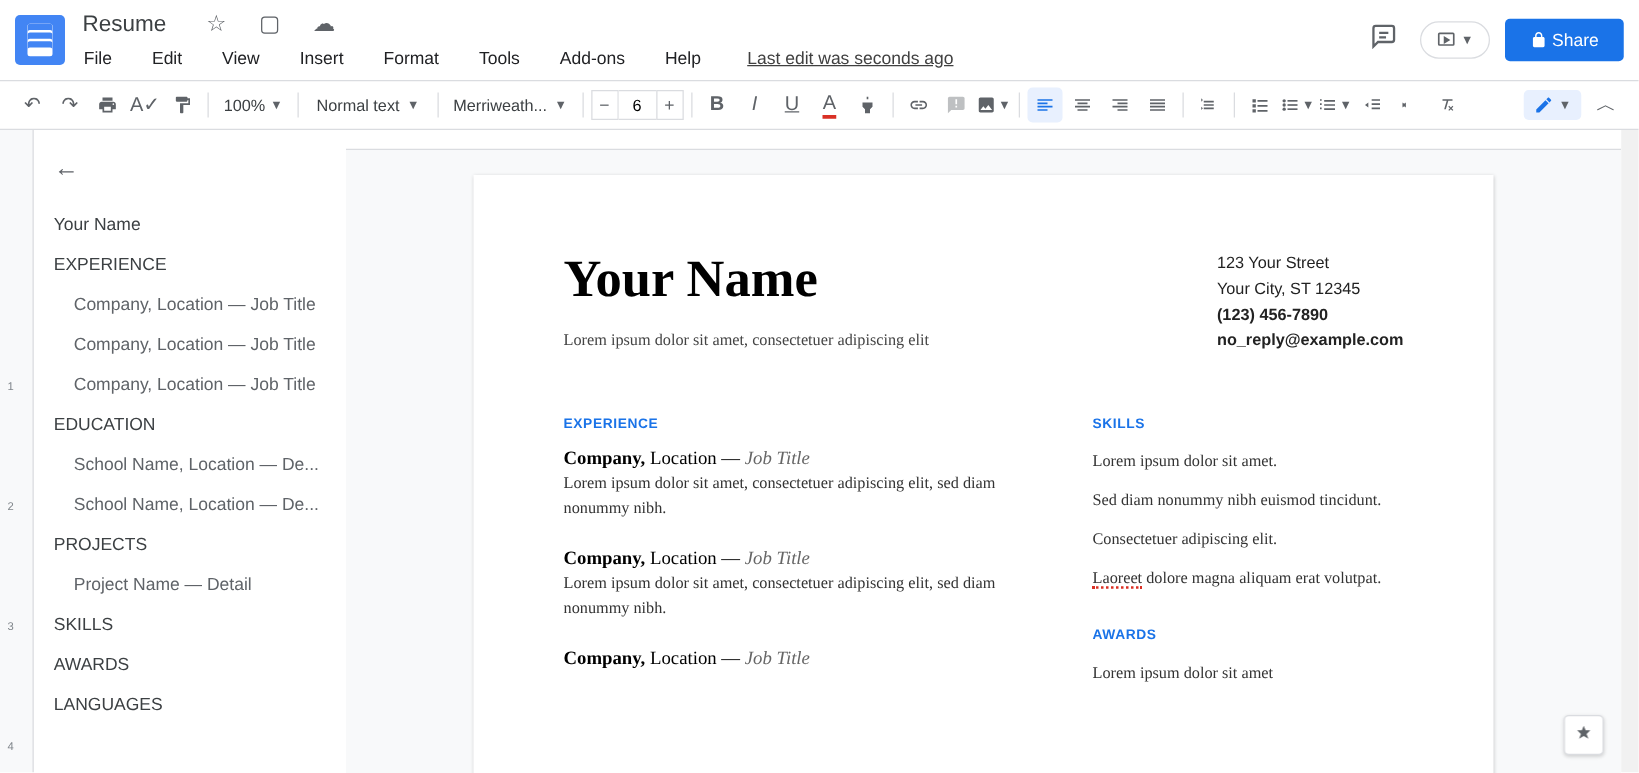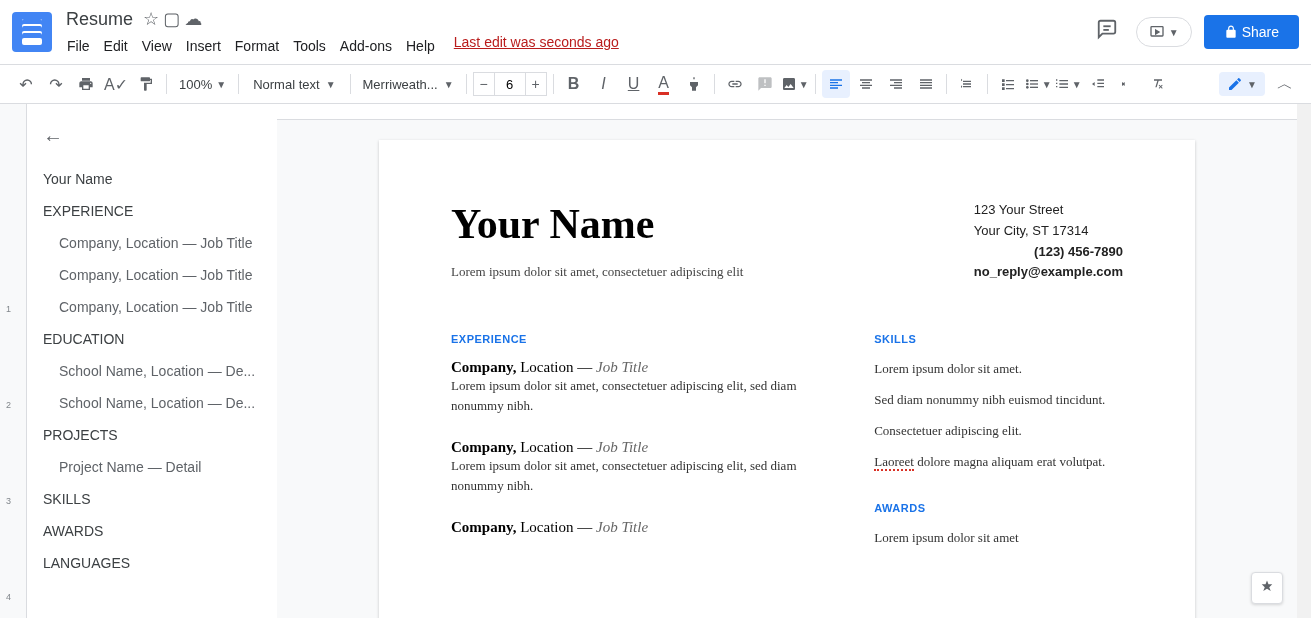--- a/index.html
+++ b/index.html
@@ -1,26 +1,26 @@
 <!DOCTYPE html>
 <html><head>
 <meta charset="utf-8">
 <style>
 * { margin: 0; padding: 0; box-sizing: border-box; }
 body { font-family: 'Google Sans', Arial, sans-serif; background: #fff; overflow: hidden; }
 .header { display: flex; align-items: center; padding: 8px 12px; height: 64px; }
 .docs-icon { width: 40px; height: 40px; background: #4285f4; border-radius: 4px; display: flex; align-items: center; justify-content: center; margin-right: 8px; }
 .docs-icon::before { content: ""; width: 20px; height: 26px; background: #fff; border-radius: 2px; box-shadow: inset 0 5px 0 #4285f4, inset 0 7px 0 #fff, inset 0 12px 0 #4285f4, inset 0 14px 0 #fff, inset 0 19px 0 #4285f4; }
 .title-area { flex: 1; }
-.doc-title-row { display: flex; align-items: center; gap: 4px; }
+.doc-title-row { display: flex; align-items: center; gap: 26px; }
 .doc-title { font-size: 18px; color: #3c4043; padding: 2px 6px; }
 .title-icon { color: #5f6368; font-size: 18px; cursor: pointer; }
-.menu-row { display: flex; align-items: flex-start; gap: 0; margin-top: 2px; }
+.menu-row { display: flex; align-items: center; gap: 18px; margin-top: 2px; }
 .menu-item { font-size: 14px; color: #202124; padding: 4px 7px; cursor: pointer; border-radius: 4px; }
-.last-edit { font-size: 14px; color: #b91c1c; text-decoration: underline; margin-left: 12px; cursor: pointer; }
+.last-edit { font-size: 14px; color: #404040; text-decoration: underline; margin-left: 12px; cursor: pointer; }
 .header-right { display: flex; align-items: center; gap: 12px; }
 .comment-icon { color: #5f6368; font-size: 22px; cursor: pointer; padding: 6px; }
 .present-btn { display: flex; align-items: center; gap: 4px; border: 1px solid #dadce0; border-radius: 20px; padding: 6px 12px; cursor: pointer; color: #5f6368; }
 .share-btn { display: flex; align-items: center; gap: 4px; background: #1a73e8; color: #fff; border: none; border-radius: 4px; padding: 9px 20px; font-size: 14px; font-weight: 500; cursor: pointer; }
 .toolbar { display: flex; align-items: center; padding: 4px 12px; border-bottom: 1px solid #dadce0; border-top: 1px solid #dadce0; gap: 2px; background: #fff; height: 40px; }
 .tb-btn { width: 28px; height: 28px; display: flex; align-items: center; justify-content: center; color: #5f6368; cursor: pointer; border-radius: 4px; font-size: 16px; }
 .tb-sep { width: 1px; height: 20px; background: #dadce0; margin: 0 4px; }
 .zoom-sel { display: flex; align-items: center; gap: 4px; font-size: 13px; color: #3c4043; padding: 4px 6px; cursor: pointer; }
 .style-sel { display: flex; align-items: center; gap: 6px; font-size: 13px; color: #3c4043; padding: 4px 8px; cursor: pointer; min-width: 90px; }
 .font-sel { display: flex; align-items: center; gap: 6px; font-size: 13px; color: #3c4043; padding: 4px 6px; cursor: pointer; min-width: 80px; }
@@ -39,21 +39,21 @@
 .outline-h1 { font-weight: 500; }
 .outline-h2 { padding-left: 20px; color: #5f6368; }
 .doc-area { flex: 1; background: #f8f9fa; overflow: auto; position: relative; }
 .ruler-h { height: 16px; background: #fff; border-bottom: 1px solid #dadce0; position: sticky; top: 0; font-size: 9px; color: #80868b; }
 .page-wrap { display: flex; justify-content: center; padding: 20px 0; }
 .page { width: 816px; min-height: 1056px; background: #fff; box-shadow: 0 1px 3px rgba(0,0,0,0.2); padding: 60px 72px; position: relative; }
 .resume-head { display: flex; justify-content: space-between; margin-bottom: 50px; }
 .resume-name { font-family: Georgia, serif; font-size: 42px; font-weight: 700; color: #000; }
 .resume-tag { font-family: Georgia, serif; font-size: 13px; color: #444; margin-top: 16px; }
 .contact { font-family: Liberation Sans, sans-serif; font-size: 13px; color: #222; line-height: 1.6; text-align: left; }
-.contact .bold { font-weight: 700; text-align: right; }
+.contact .bold { font-weight: 700; }
 .cols { display: flex; gap: 50px; }
 .col-l { flex: 1.5; }
 .col-r { flex: 1; }
 .sec-h { font-family: Arial, sans-serif; font-size: 11px; font-weight: 700; color: #1a73e8; letter-spacing: 0.5px; margin-bottom: 14px; }
 .job { margin-bottom: 24px; }
 .job-h { font-family: Georgia, serif; font-size: 15px; color: #000; }
 .job-h .c { font-weight: 700; }
 .job-h .l { font-weight: 400; }
 .job-h .t { font-style: italic; color: #666; }
 .job-d { font-family: Arial, sans-serif; font-size: 10px; color: #666; margin: 4px 0 8px; }
@@ -287,21 +287,21 @@
     <div class="ruler-h"></div>
     <div class="page-wrap">
       <div class="page">
         <div class="resume-head">
           <div>
             <div class="resume-name">Your Name</div>
             <div class="resume-tag">Lorem ipsum dolor sit amet, consectetuer adipiscing elit</div>
           </div>
           <div class="contact">
             <div>123 Your Street</div>
-            <div>Your City, ST 17314</div>
+            <div>Your City, ST 12345</div>
             <div class="bold">(123) 456-7890</div>
             <div class="bold">no_reply@example.com</div>
           </div>
         </div>
         <div class="cols">
           <div class="col-l">
             <div class="sec-h">EXPERIENCE</div>
             <div id="jobs">
                 <div class="job">
                   <div class="job-h"><span class="c">Company,</span> <span class="l">Location —</span> <span class="t">Job Title</span></div>

